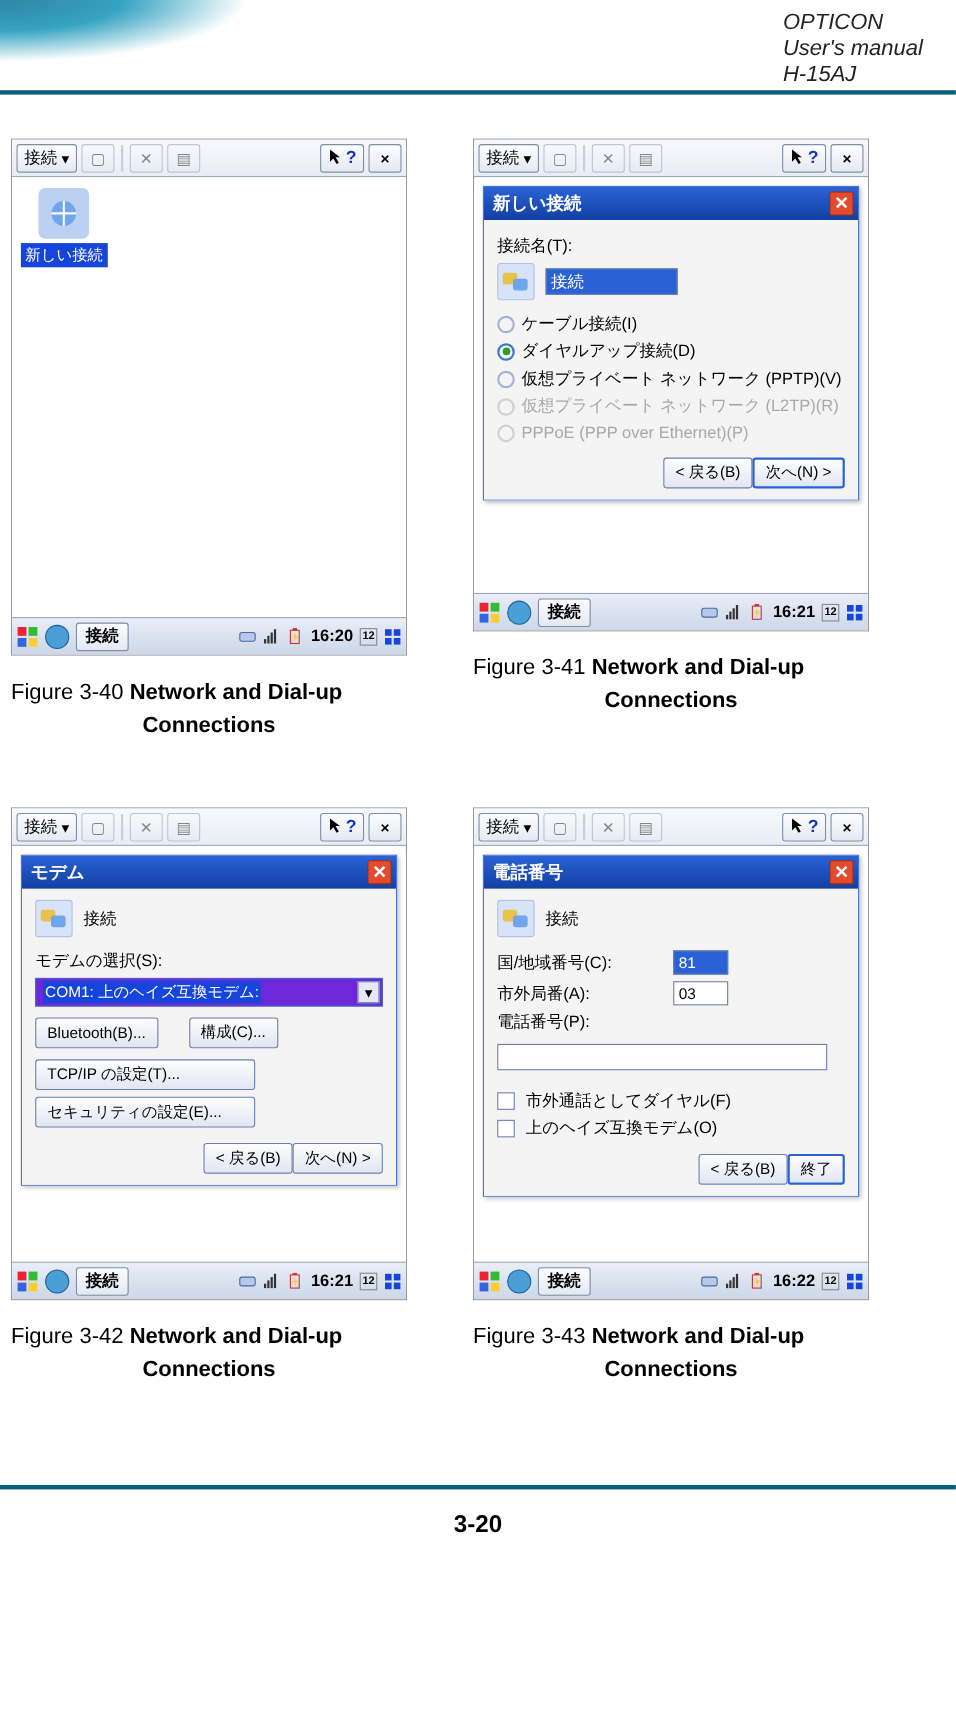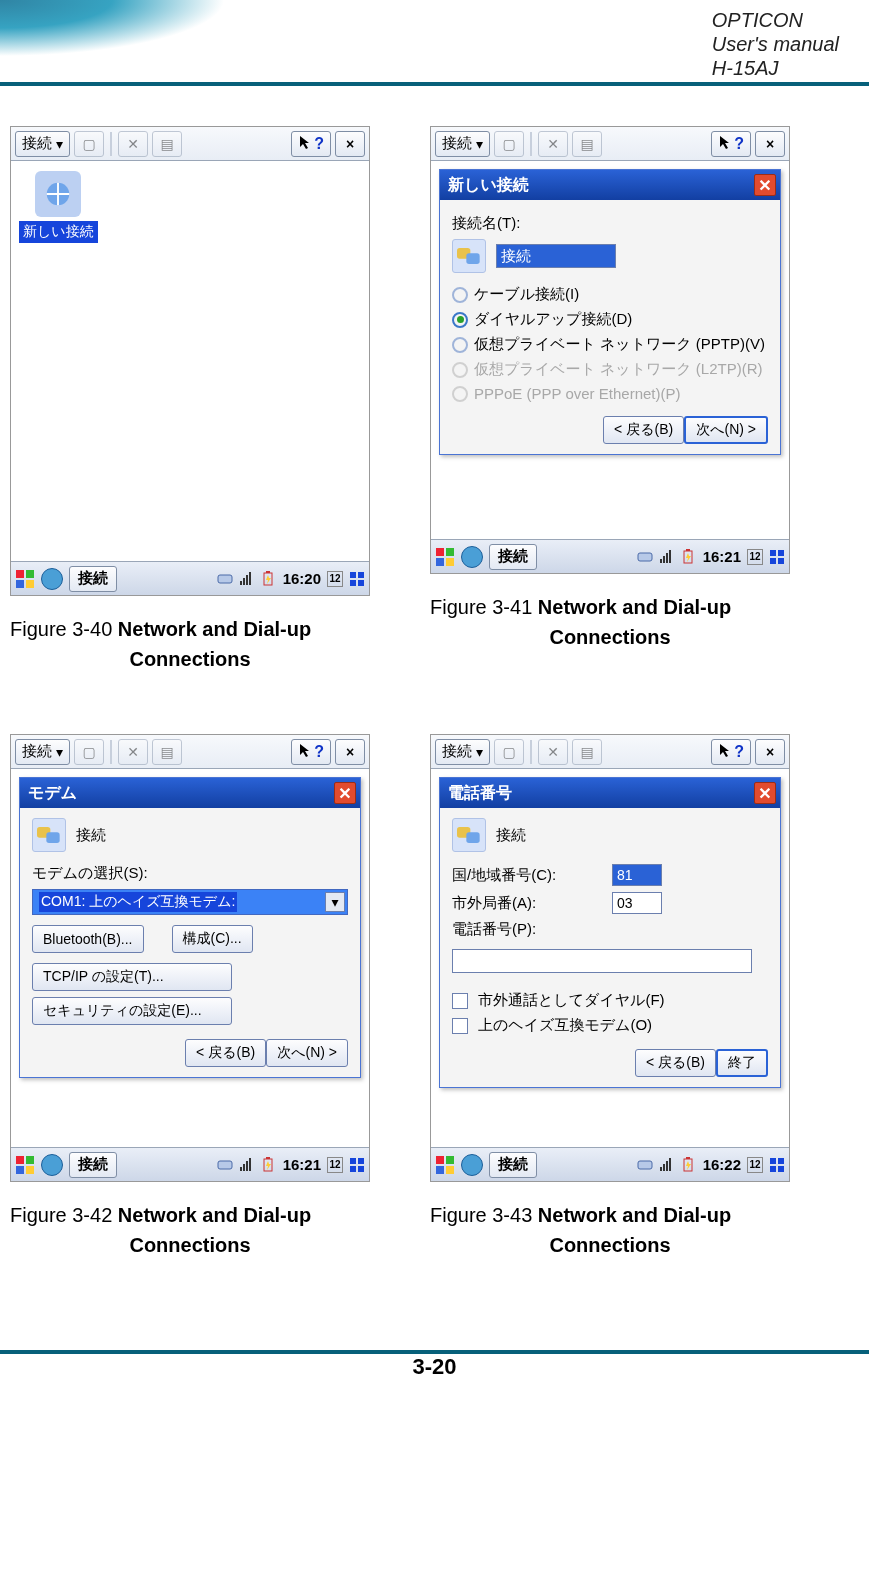--- a/index.html
+++ b/index.html
@@ -52,42 +52,42 @@
   .radio-dot.on::after{content:"";width:7px;height:7px;background:#2aa12a;border-radius:50%;}
   .radio-dot.off{border-color:#9fb4d9;}
   .rd-label{font-size:15px;}
   .rd-label.dim{color:#a8a8a8;}
   .radio-dot.dim{border-color:#d0d0d0;}
   .btn-row{display:flex;justify-content:flex-end;gap:0;margin-top:14px;}
   .wbtn{height:28px;border:1px solid #6b7fae;border-radius:3px;background:linear-gradient(#fdfdfe,#e0e6f2);font-size:14px;padding:0 10px;display:flex;align-items:center;}
   .wbtn.primary{border:2px solid #2a62d6;}
 
   
-  .combo{width:100%;height:26px;border:1px solid #4268c0;background:#3b82f6;display:flex;align-items:center;justify-content:space-between;padding:0 2px 0 6px;font-size:14px;}
+  .combo{width:100%;height:26px;border:1px solid #4268c0;background:#6d28d9;display:flex;align-items:center;justify-content:space-between;padding:0 2px 0 6px;font-size:14px;}
   .combo .sel-txt{background:#1645db;color:#fff;padding:1px 2px;}
   .combo .dd{width:20px;height:20px;background:#e3e9f3;border:1px solid #6b7fae;display:flex;align-items:center;justify-content:center;}
   .grid2{display:flex;gap:28px;margin:10px 0;}
   .field-row{display:flex;align-items:center;gap:10px;margin:6px 0;font-size:15px;}
   .field-row .flbl{width:150px;}
   .tin{height:22px;border:1px solid #6b7fae;padding:0 4px;font-size:14px;}
   .tin.sel{background:#2a62d6;color:#fff;}
   .chk{width:16px;height:16px;border:1px solid #6b7fae;background:#fff;}
   .long-input{width:300px;height:24px;border:1px solid #6b7fae;margin:4px 0 12px;}
 
   
   .taskbar{height:34px;background:linear-gradient(#e9eef7,#cdd7e8);border-top:1px solid #9aa6b7;display:flex;align-items:center;padding:0 4px;gap:6px;}
   .taskbar .start{display:flex;align-items:center;gap:2px;}
   .flag{width:20px;height:20px;display:inline-block;}
   .globe{width:22px;height:22px;border-radius:50%;background:#4a9fd6;border:1px solid #1c5f9a;}
   .task-btn{height:26px;border:1px solid #7f8ea5;border-radius:3px;background:linear-gradient(#fdfdfe,#e3e9f3);display:flex;align-items:center;padding:0 8px;font-size:15px;font-weight:bold;}
   .tray{margin-left:auto;display:flex;align-items:center;gap:6px;font-size:15px;font-weight:bold;}
   .mini{width:16px;height:16px;display:inline-block;}
 
   
-  .page-footer{margin-top:90px;border-top:4px solid #07607a;height:80px;display:flex;align-items:flex-start;justify-content:center;padding-bottom:12px;}
+  .page-footer{margin-top:90px;border-top:4px solid #07607a;height:80px;display:flex;align-items:center;justify-content:center;padding-bottom:12px;}
   .page-footer .pn{font-size:22px;font-weight:bold;}
 </style>
 </head>
 <body>
 
 <div class="page-header">
   <div class="swoosh"></div>
   <div class="hdr-text">
     <span class="line">OPTICON</span>
     <span class="line">User's manual</span>

